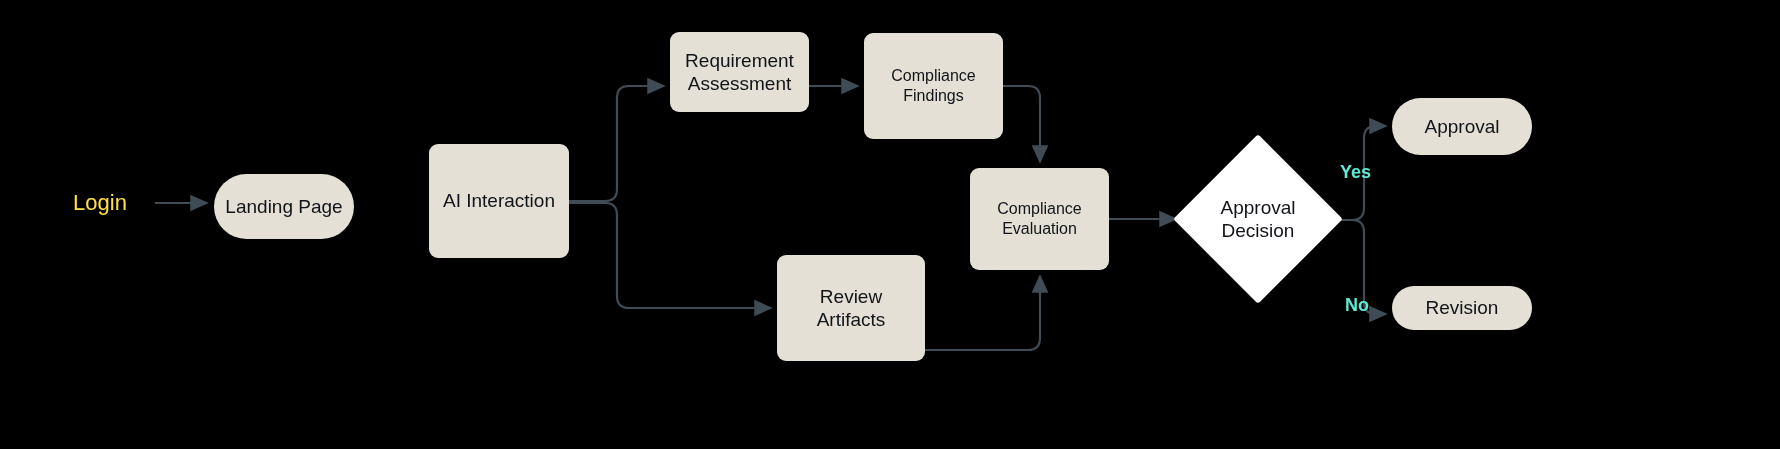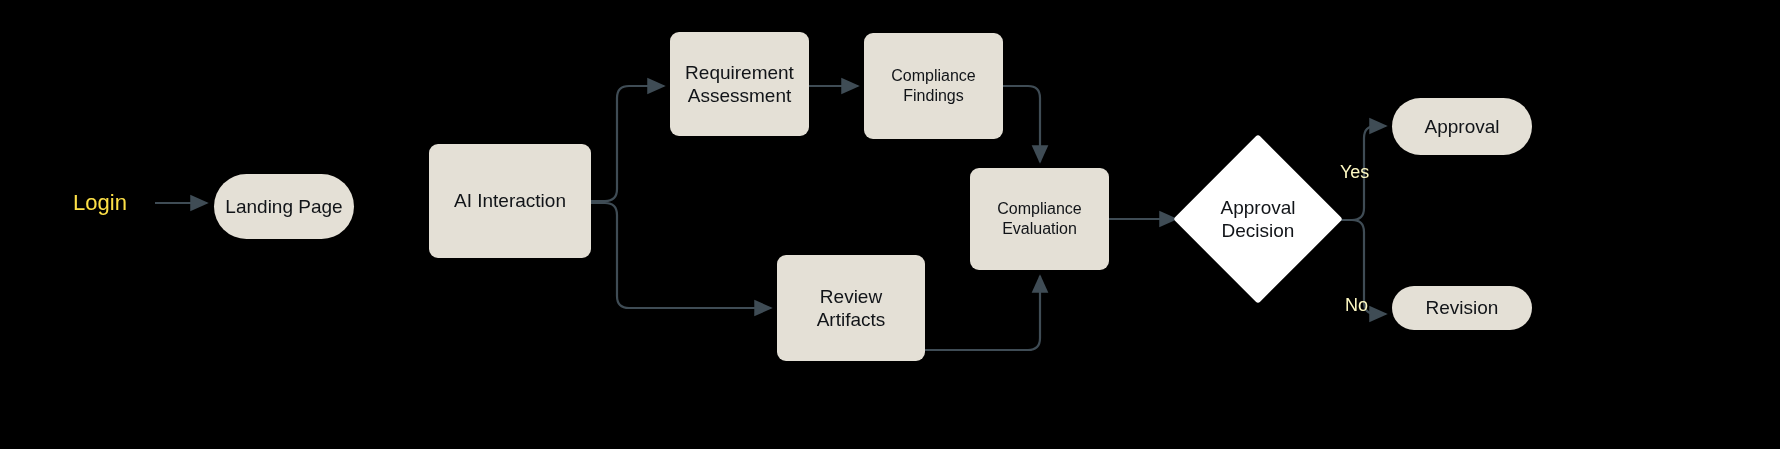--- a/index.html
+++ b/index.html
@@ -13,21 +13,21 @@
         color:#111418;line-height:1.22;white-space:pre-line;}
   .box{background:#e4e0d6;border-radius:9px;}
   .pill{background:#e4e0d6;border-radius:999px;}
   .plain{color:#fde047;background:transparent;}
   .diamond-wrap{position:absolute;}
   .diamond-shape{position:absolute;inset:0;background:#ffffff;
         transform:rotate(45deg);border-radius:3px;}
   .diamond-label{position:absolute;inset:0;display:flex;align-items:center;
         justify-content:center;text-align:center;color:#111418;
         line-height:1.22;white-space:pre-line;}
-  .edge-label{position:absolute;color:#fef9c3;font-weight:400;}
+  .edge-label{position:absolute;color:#5eead4;font-weight:700;}
 </style>
 </head>
 <body>
 
 <div id="stage">
 
   <svg id="wires" viewBox="0 0 1780 449" xmlns="http://www.w3.org/2000/svg">
     <defs>
       <marker id="ah" markerWidth="9" markerHeight="9" refX="7.6" refY="4.5" orient="auto" markerUnits="strokeWidth">
         <path d="M0,0.7 L8.4,4.5 L0,8.3 z" fill="#3f4c55"></path>
@@ -43,23 +43,23 @@
       <path d="M1109,219 H1176"></path>
       <path d="M1334,220 H1352 Q1364,220 1364,208 V138 Q1364,126 1376,126 H1386"></path>
       <path d="M1334,220 H1352 Q1364,220 1364,232 V302 Q1364,314 1376,314 H1386"></path>
     </g>
   </svg>
 
   <div class="node plain" style="left:68px;top:186px;width:64px;height:34px;font-size:22px;">Login</div>
 
   <div class="node pill" style="left:214px;top:174px;width:140px;height:65px;font-size:19px;">Landing Page</div>
 
-  <div class="node box" style="left:429px;top:144px;width:162px;height:114px;font-size:19px;">AI Interaction</div>
+  <div class="node box" style="left:429px;top:144px;width:140px;height:114px;font-size:19px;">AI Interaction</div>
 
-  <div class="node box" style="left:670px;top:32px;width:139px;height:104px;font-size:19px;">Requirement
+  <div class="node box" style="left:670px;top:32px;width:139px;height:80px;font-size:19px;">Requirement
 Assessment</div>
 
   <div class="node box" style="left:864px;top:33px;width:139px;height:106px;font-size:16px;">Compliance
 Findings</div>
 
   <div class="node box" style="left:970px;top:168px;width:139px;height:102px;font-size:16px;">Compliance
 Evaluation</div>
 
   <div class="node box" style="left:777px;top:255px;width:148px;height:106px;font-size:19px;">Review
 Artifacts</div>

